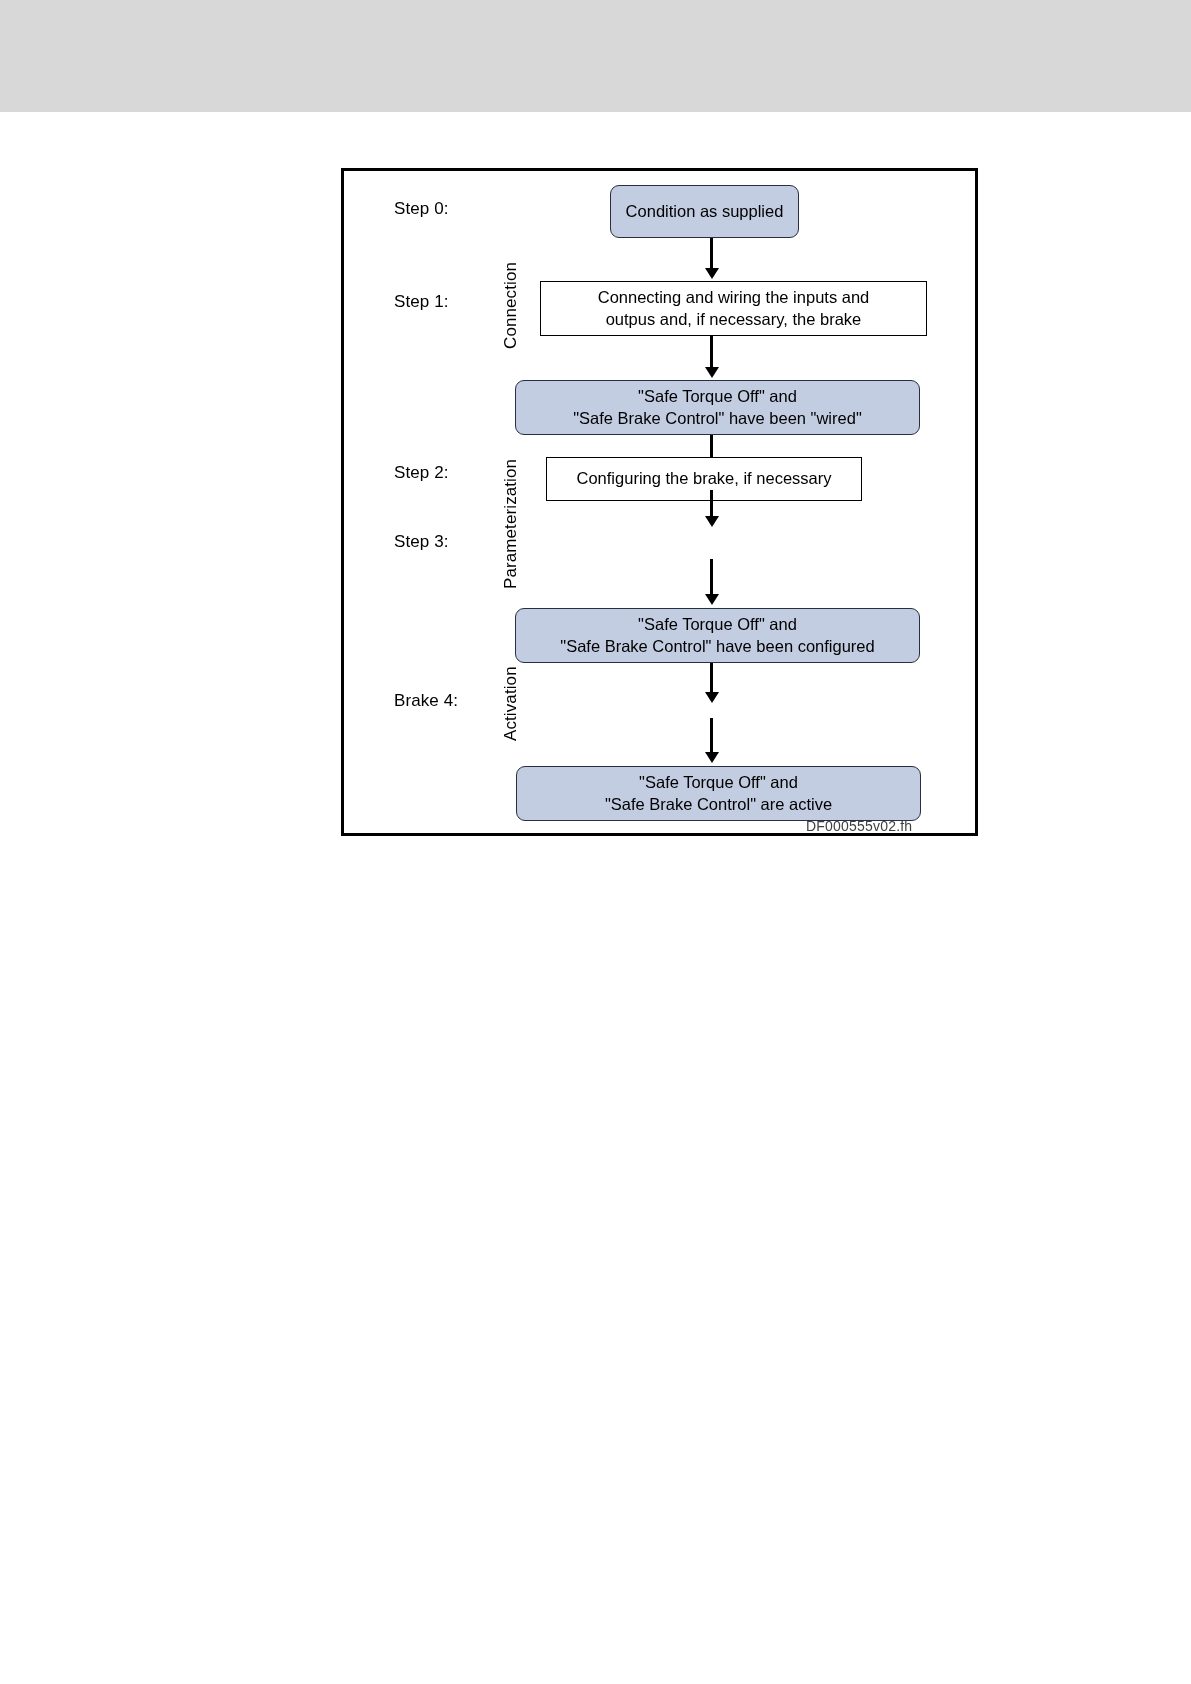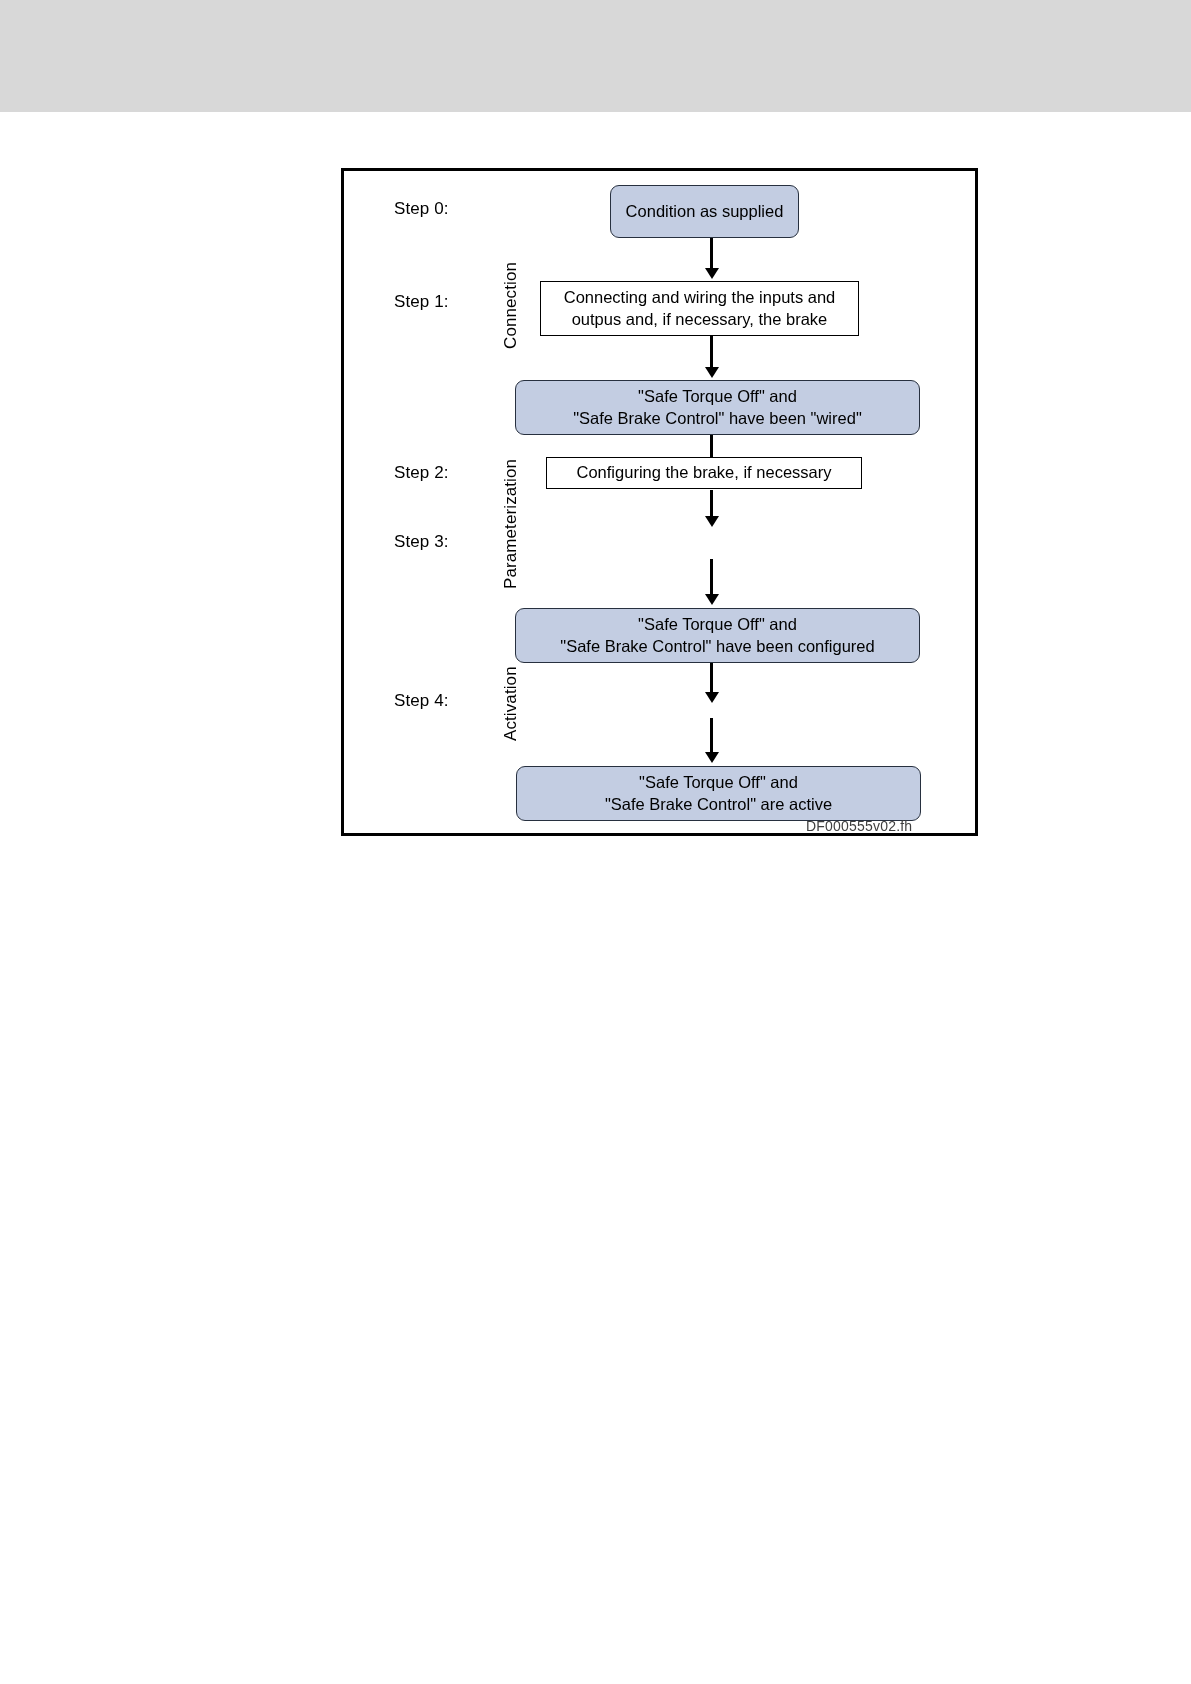--- a/index.html
+++ b/index.html
@@ -140,47 +140,47 @@
 
 <div id="page-body"></div>
 
 <div id="figure-frame">
   <div id="figure-canvas">
 
     <div class="step-label" style="left:50px; top:28px;">Step 0:</div>
     <div class="step-label" style="left:50px; top:121px;">Step 1:</div>
     <div class="step-label" style="left:50px; top:292px;">Step 2:</div>
     <div class="step-label" style="left:50px; top:361px;">Step 3:</div>
-    <div class="step-label" style="left:50px; top:520px;">Step 4:</div>
+    <div class="step-label" style="left:50px; top:520px;">Brake 4:</div>
 
     <div class="phase-label" style="left:157px; top:178px;">Connection</div>
     <div class="phase-label" style="left:157px; top:418px;">Parameterization</div>
     <div class="phase-label" style="left:157px; top:570px;">Activation</div>
 
     <div class="node node-state" style="left:266px; top:14px; width:189px; height:53px;">
       <span class="line">Condition as supplied</span>
     </div>
 
     <div class="arrow" style="left:366px; top:67px; height:32px;"></div>
 
-    <div class="node node-action" style="left:196px; top:110px; width:319px; height:55px;">
+    <div class="node node-action" style="left:196px; top:110px; width:387px; height:55px;">
       <span class="line">Connecting and wiring the inputs and</span>
       <span class="line">outpus and, if necessary, the brake</span>
     </div>
 
     <div class="arrow" style="left:366px; top:165px; height:33px;"></div>
 
     <div class="node node-state" style="left:171px; top:209px; width:405px; height:55px;">
       <span class="line">"Safe Torque Off" and</span>
       <span class="line">"Safe Brake Control" have been "wired"</span>
     </div>
 
     <div class="arrow" style="left:366px; top:264px; height:30px;"></div>
 
-    <div class="node node-action" style="left:202px; top:286px; width:316px; height:32px;">
+    <div class="node node-action" style="left:202px; top:286px; width:316px; height:44px;">
       <span class="line">Configuring the brake, if necessary</span>
     </div>
 
     <div class="arrow" style="left:366px; top:319px; height:28px;"></div>
 
 
     <div class="arrow" style="left:366px; top:388px; height:37px;"></div>
 
     <div class="node node-state" style="left:171px; top:437px; width:405px; height:55px;">
       <span class="line">"Safe Torque Off" and</span>

